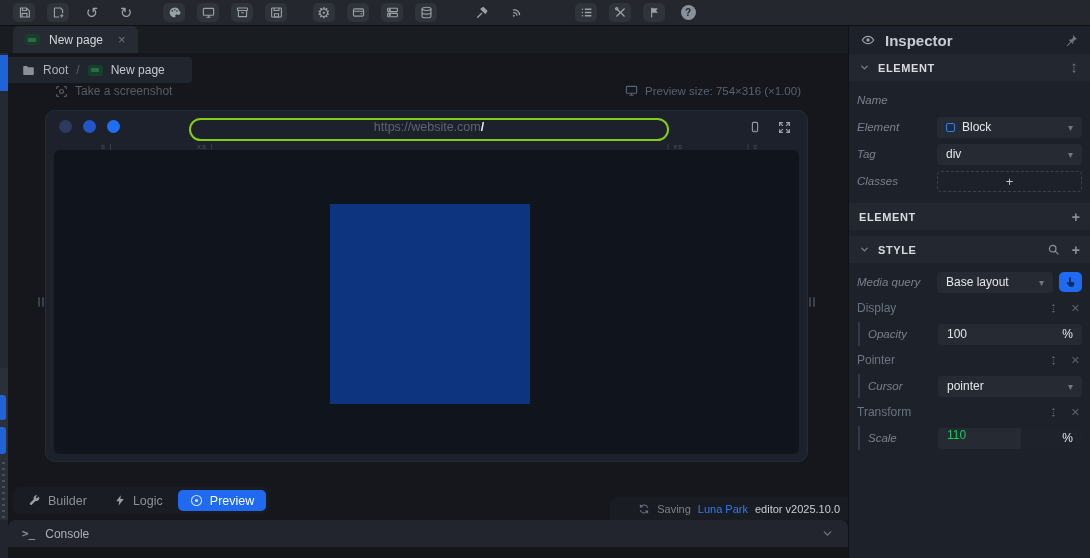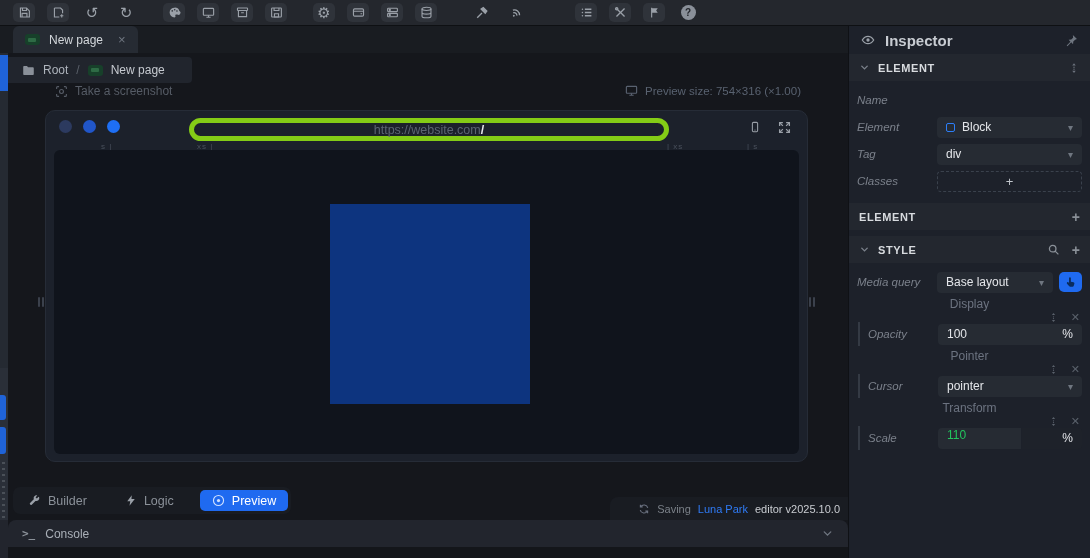--- a/index.html
+++ b/index.html
@@ -60,21 +60,21 @@
   .row-label { width:80px; flex:none; font-size:11.5px; color:#7b818b;font-style:italic; }
   .ctl { flex:1; height:21px; background:#262b33; border-radius:4px; display:flex; align-items:center;
     padding:0 9px; font-size:12px; color:#e4e6ea; }
   .caret { margin-left:auto; color:#6f7680; font-size:10px; }
   .blk-ico { width:9px; height:9px; border:1.5px solid #2c7ef8; border-radius:2px; margin-right:7px; flex:none; }
   .classes-btn { flex:1; height:21px; border:1px dashed #3a414c; border-radius:4px;
     display:flex; align-items:center; justify-content:center; color:#c2c7cd; font-size:13px; background:transparent; }
   .gap6 { height:6px; }
   .plus { color:#8a9098; font-size:14px; font-weight:bold; }
 
-  .grow { height:22px; display:flex; align-items:center;flex-direction:column; }
+  .grow { height:22px; display:flex; align-items:center; }
   .grow-label { font-size:12px; color:#6c7380; }
   .grow-icons { margin-left:auto; display:flex; align-items:center; gap:12px; color:#5a616b; padding-right:2px; }
   .x-ico { font-size:11px; color:#5a616b; }
   .sub { margin-left:1px; border-left:2px solid #343a44; padding-left:8px; }
   .sub .row-label { width:70px; }
   .unit { margin-left:auto; color:#e4e6ea; }
   .mq-btn { flex:none; width:23px; height:20px; margin-left:6px; border-radius:5px; background:#1f6af0;
     display:flex; align-items:center; justify-content:center; }
   .split { flex:1; display:flex; gap:1px; }
   .split-val { flex:1; height:21px; background:#262b33; border-radius:4px 0 0 4px;
@@ -89,35 +89,35 @@
   .bc-sep { font-size:12px; color:#5a6069; }
   .bc-cur { font-size:12px; color:#c6cad0; }
   .shotrow { position:absolute; left:55px; top:84px; display:flex; align-items:center; gap:7px; color:#565c66; font-size:12px; }
   .sizelabel { position:absolute; top:84px; left:625px; display:flex; align-items:center; gap:7px; color:#596270; font-size:11.5px; }
 
   .frame { position:absolute; left:45px; top:110px; width:763px; height:352px;
     background:#1c212b; border:1px solid #262c37; border-radius:10px; }
   .circles { position:absolute; left:13px; top:9px; display:flex; gap:11px; }
   .circ { width:13px; height:13px; border-radius:50%; }
   .c1 { background:#2c3a5f; } .c2 { background:#2156c9; } .c3 { background:#1e6ff5; }
-  .urlbar { position:absolute; left:143px; top:7px; width:480px; height:23px; border:5px solid #84cc16;
-    border-radius:12px; display:flex; align-items:center; justify-content:center; font-size:12.5px; color:#5b6472; }
+  .urlbar { position:absolute; left:143px; top:7px; width:480px; height:23px; border:2px solid #84cc16;
+    border-radius:12px; display:flex; align-items:flex-start; justify-content:center; font-size:12.5px; color:#5b6472; }
   .url-cursor { color:#e8eaed; font-weight:bold; }
   .chrome-icons { position:absolute; right:16px; top:9px; display:flex; gap:17px; color:#555b64; }
   .bp { position:absolute; font-size:8px; letter-spacing:1px; color:#49505c; top:31px; }
   .bp1 { left:55px; } .bp2 { left:123px;margin-left:28px; } .bp3 { left:621px; } .bp4 { left:701px; }
   .viewport { position:absolute; left:8px; top:39px; right:8px; bottom:7px; background:#10141c; border-radius:6px; }
   .square { position:absolute; left:276px; top:54px; width:200px; height:200px; background:#0d347f; }
   .handle { position:absolute; top:186px; display:flex; gap:2px; }
   .handle span { width:2px; height:10px; background:#3b414c; border-radius:1px; }
   .handle-l { left:-8px; } .handle-r { right:-8px; }
 
   
   .modebar { position:absolute; left:13px; top:487px; height:27px; background:#191c22; border-radius:7px;
-    padding:3px; display:flex; gap:14px; align-items:center; }
+    padding:3px; display:flex; gap:3px; align-items:center; }
   .mode-btn { height:21px; padding:0 12px; border-radius:5px; display:flex; align-items:center; gap:7px;
     font-size:12.5px; color:#8b9199; }
   .mode-btn.active { background:#1f6af0; color:#ffffff; }
   .mode-btn.active .i { color:#cfe0ff; }
   .statusbar { position:absolute; left:610px; top:497px; width:238px; height:23px; background:#191c22;
     border-radius:8px 0 0 0; display:flex; align-items:center; justify-content:flex-end; gap:7px;
     padding-right:8px; font-size:11px; }
   .saving { color:#7a8088; }
   .brand { color:#2f7bf6; }
   .version { color:#c9ccd1; }

